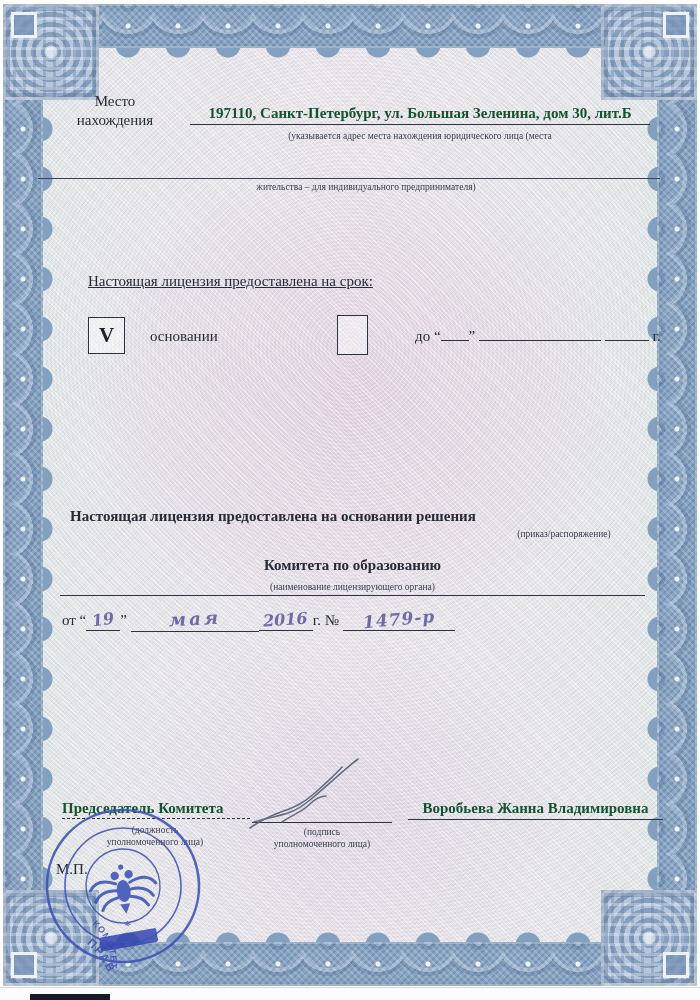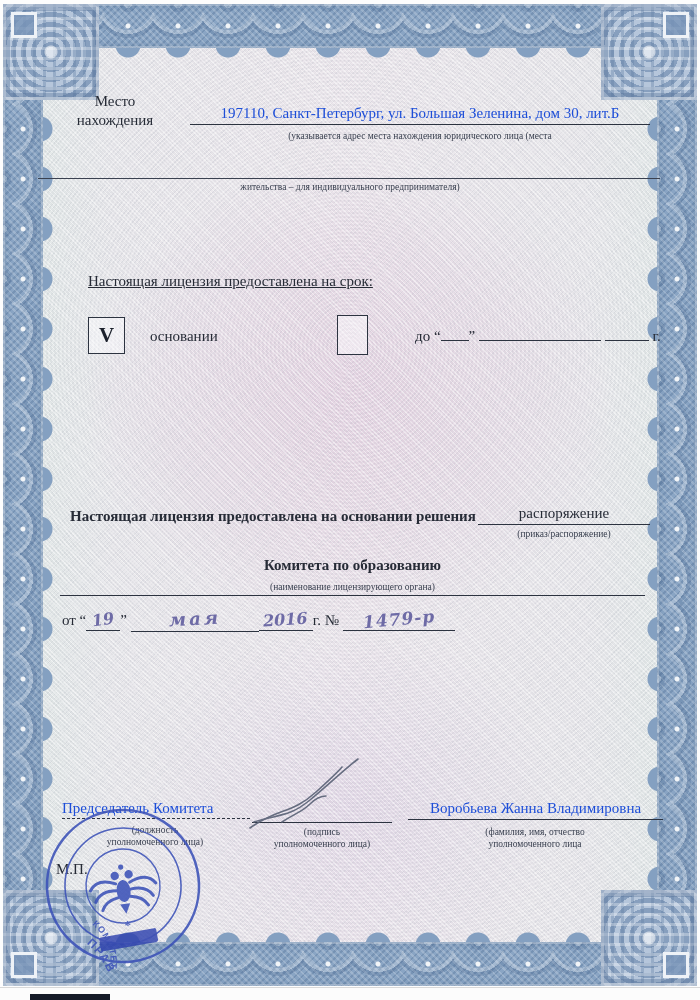--- a/index.html
+++ b/index.html
@@ -63,21 +63,21 @@
   .corner.bl{bottom:14px;left:3px;} .corner.bl::before{bottom:8px;left:8px;}
   .corner.br{bottom:14px;right:3px;} .corner.br::before{bottom:8px;right:8px;}
 
   
   .scan-strip{position:absolute;left:0;right:0;bottom:0;height:12px;background:#fcfcfc;border-top:1px solid #d9d9d9;z-index:4;}
   .scan-bar{position:absolute;left:30px;bottom:0;width:80px;height:6px;background:#161b28;z-index:5;}
 
   
   .abs{position:absolute;z-index:6;}
   .t{font-size:15px;line-height:1.25;}
-  .b{font-weight:normal;color:#1d4ed8;}
+  .b{font-weight:bold;color:#14532d;}
   .cap{font-size:9.5px;color:#3a4150;line-height:1.3;}
   .pre{white-space:pre-line;}
   .ctr{text-align:center;}
   .uline{border-bottom:1.4px solid #2c3340;}
   .seg{display:inline-block;border-bottom:1.3px solid #2c3340;text-align:center;vertical-align:baseline;}
   .hand{font-family:"DejaVu Serif",serif;font-style:italic;color:#6e6ba6;font-weight:bold;}
   .checkbox{position:absolute;border:1.6px solid #2c3340;background:rgba(252,252,255,.45);z-index:6;
     display:flex;align-items:center;justify-content:center;}
   .vmark{font-size:21px;font-weight:bold;color:#1c212c;font-family:"Liberation Serif",serif;}
 
@@ -105,37 +105,36 @@
   <div class="corner tl"></div>
   <div class="corner tr"></div>
   <div class="corner bl"></div>
   <div class="corner br"></div>
 
   <div class="abs t pre" style="left:60px;top:92px;width:110px;text-align:center;">Место
 нахождения</div>
   <div class="abs t b ctr uline" style="left:190px;top:104px;width:460px;padding-bottom:1px;">197110, Санкт-Петербург, ул. Большая Зеленина, дом 30, лит.Б</div>
   <div class="abs cap ctr" style="left:190px;top:130px;width:460px;">(указывается адрес места нахождения юридического лица (места</div>
   <div class="abs" style="left:38px;top:162px;width:622px;height:16px;border-bottom:1.2px solid #3a4150;"></div>
-  <div class="abs cap ctr" style="left:140px;top:181px;width:420px;text-align:center;">жительства – для индивидуального предпринимателя)</div>
+  <div class="abs cap ctr" style="left:156px;top:181px;width:420px;text-align:center;">жительства – для индивидуального предпринимателя)</div>
 
   <div class="abs t" style="left:88px;top:272px;text-decoration:underline;">Настоящая лицензия предоставлена на срок:</div>
   <div class="checkbox" style="left:88px;top:317px;width:35px;height:35px;">
     <span class="vmark">V</span>
   </div>
   <div class="abs t" style="left:150px;top:327px;">основании</div>
   <div class="checkbox" style="left:337px;top:315px;width:29px;height:38px;border-width:1.2px;"></div>
   <div class="abs t" style="left:415px;top:327px;white-space:nowrap;">
     <span>до “</span><span class="seg" style="width:28px;"></span><span>”</span>
     <span class="seg" style="width:122px;"></span>
     <span class="seg" style="width:44px;"></span>
     <span>г.</span>
   </div>
 
   <div class="abs t" style="left:70px;top:507px;font-weight:bold;">Настоящая лицензия предоставлена на основании решения</div>
-  <div class="abs t ctr uline" style="left:478px;top:504px;width:172px;padding-bottom:1px;">распоряжение</div>
   <div class="abs cap ctr" style="left:478px;top:528px;width:172px;">(приказ/распоряжение)</div>
   <div class="abs t ctr uline" style="left:60px;top:556px;width:585px;font-weight:600;padding-bottom:20px;">Комитета по образованию</div>
   <div class="abs cap ctr" style="left:60px;top:581px;width:585px;">(наименование лицензирующего органа)</div>
 
   <div class="abs t" style="left:62px;top:608px;white-space:nowrap;">
     <span>от “</span><span class="seg" style="width:34px;"><span class="hand" style="display:inline-block;transform:rotate(-8deg);font-size:16px;">19</span></span><span>”</span>
     <span class="seg" style="width:128px;"><span class="hand" style="display:inline-block;transform:rotate(-3deg);font-size:18px;letter-spacing:3px;">мая</span></span><span class="seg" style="width:54px;"><span class="hand" style="display:inline-block;transform:rotate(-4deg);font-size:16px;">2016</span></span><span>г. №</span>
     <span class="seg" style="width:112px;"><span class="hand" style="display:inline-block;transform:rotate(-5deg);font-size:17px;letter-spacing:1px;">1479-р</span></span>
   </div>
 
@@ -149,22 +148,20 @@
 уполномоченного лица)</div>
   <svg class="sig-wrap" viewBox="0 0 152 76">
     <g fill="none" stroke="#5c6478" stroke-width="1.6" stroke-linecap="round" opacity="0.92">
       <path d="M6,66 C30,58 40,62 62,44 C80,29 98,12 110,3"></path>
       <path d="M2,72 C30,52 44,58 68,36 C78,27 88,18 94,11"></path>
       <path d="M34,66 C46,58 54,56 62,48 C68,42 74,40 78,40"></path>
     </g>
   </svg>
 
   <div class="abs t b ctr uline" style="left:408px;top:799px;width:255px;padding-bottom:1px;">Воробьева Жанна Владимировна</div>
-  <div class="abs cap ctr pre" style="left:420px;top:826px;width:230px;">(фамилия, имя, отчество
-уполномоченного лица</div>
 
   <div class="abs t" style="left:56px;top:860px;">М.П.</div>
 
   <svg class="stamp-wrap" viewBox="0 0 166 166">
     <defs>
       <path id="ringPath" d="M 39.7,135.9 A 67,67 0 1 1 39.6,135.8"></path>
       <path id="innerPath" d="M 47.5,117.5 A 49,49 0 1 1 47.4,117.4"></path>
     </defs>
     <g stroke="#3c52b8" fill="none">
       <circle cx="83" cy="83" r="76" stroke-width="2.6"></circle>

